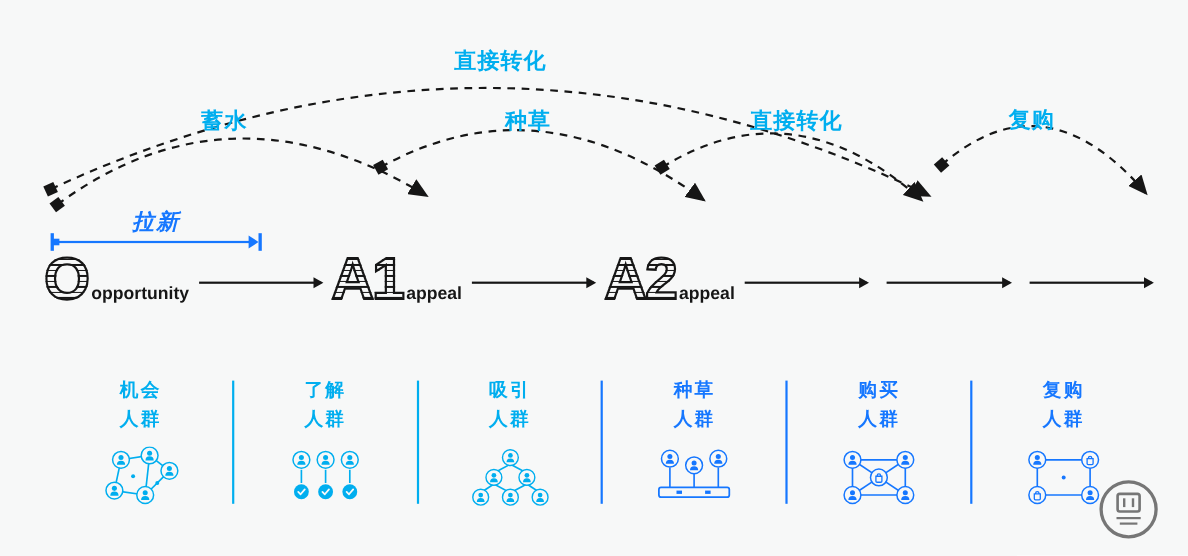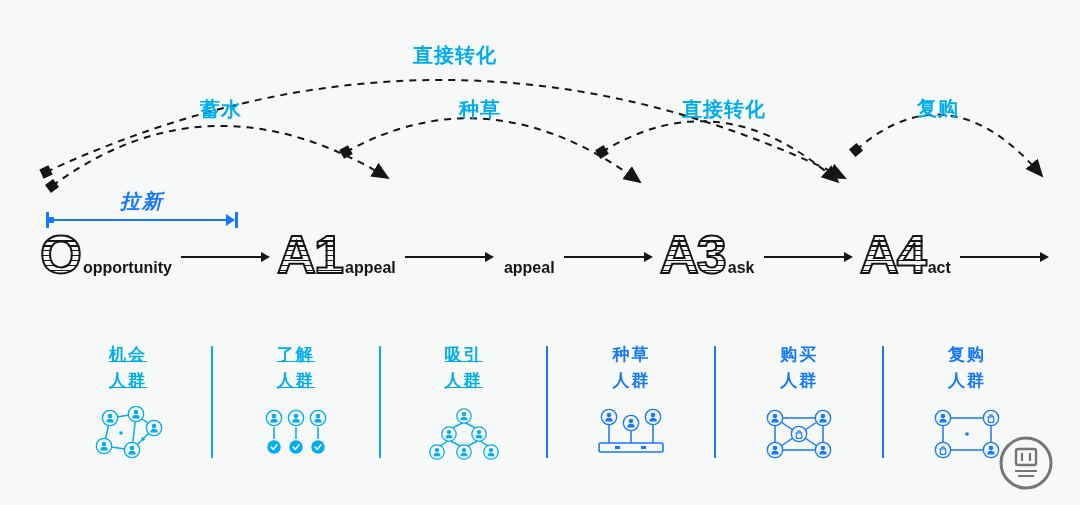--- a/index.html
+++ b/index.html
@@ -39,21 +39,21 @@
     -webkit-background-clip:text;background-clip:text;
   }
   .word{font-size:16px;font-weight:bold;color:var(--ink);margin-left:3px;}
   .axis-arrow{flex:1 1 34px;min-width:12px;height:2px;background:var(--ink);align-self:flex-end;margin:0 9px 21px 9px;position:relative;}
   .axis-arrow::after{content:"";position:absolute;right:-2px;top:-4px;border-left:9px solid var(--ink);border-top:5px solid transparent;border-bottom:5px solid transparent;}
 
   
   .groups{position:absolute;left:45px;right:30px;top:342px;display:flex;align-items:flex-start;}
   .group{flex:1 1 0;display:flex;flex-direction:column;align-items:center;}
   .group .gl{font-size:17px;font-weight:bold;line-height:26px;letter-spacing:2px;}
-  .group-cyan{color:var(--cyan);text-decoration:underline;}
+  .group-cyan{color:var(--cyan);}
   .group-blue{color:var(--blue);}
   .gicon{margin-top:12px;display:block;}
   .gdiv{flex:0 0 2px;width:2px;height:112px;margin-top:4px;}
   .gdiv-cyan{background:var(--cyan);}
   .gdiv-blue{background:var(--blue);}
 
   
   .watermark{position:absolute;right:26px;bottom:14px;opacity:.8;}
 </style>
 </head>
@@ -90,21 +90,21 @@
       </marker>
     </defs>
     <path d="M46 172 Q 450 -15 845 178" fill="none" stroke="#161616" stroke-width="2" stroke-dasharray="7 6" marker-start="url(#msq)" marker-end="url(#marr)"></path>
     <path d="M52 186 Q 210 70 388 178" fill="none" stroke="#161616" stroke-width="2" stroke-dasharray="7 6" marker-start="url(#msq)" marker-end="url(#marr)"></path>
     <path d="M346 152 Q 490 72 640 182" fill="none" stroke="#161616" stroke-width="2" stroke-dasharray="7 6" marker-start="url(#msq)" marker-end="url(#marr)"></path>
     <path d="M602 152 Q 722 78 838 182" fill="none" stroke="#161616" stroke-width="2" stroke-dasharray="7 6" marker-start="url(#msq)" marker-end="url(#marr)"></path>
     <path d="M856 150 Q 950 68 1042 176" fill="none" stroke="#161616" stroke-width="2" stroke-dasharray="7 6" marker-start="url(#msq)" marker-end="url(#marr)"></path>
   </svg>
 
   <div class="arc-label" style="left:455px;top:42px;">直接转化</div>
-  <div class="arc-label" style="left:221px;top:96px;">蓄水</div>
+  <div class="arc-label" style="left:204px;top:96px;">蓄水</div>
   <div class="arc-label" style="left:480px;top:96px;">种草</div>
   <div class="arc-label" style="left:724px;top:96px;">直接转化</div>
   <div class="arc-label" style="left:938px;top:95px;">复购</div>
 
   <div class="pullnew-label">拉新</div>
   <div class="pullnew-arrow">
     <div class="bar-l"></div>
     <div class="sq"></div>
     <div class="line"></div>
     <div class="head"></div>
@@ -116,32 +116,25 @@
       <span class="letter">O</span>
       <span class="word">opportunity</span>
     </span>
     <span class="axis-arrow"></span>
     <span class="stage">
       <span class="letter">A1</span>
       <span class="word">appeal</span>
     </span>
     <span class="axis-arrow"></span>
     <span class="stage">
+      <span class="letter">A2</span>
       <span class="word">appeal</span>
     </span>
     <span class="axis-arrow"></span>
-    <span class="stage">
-      <span class="letter">A3</span>
-      <span class="word">ask</span>
-    </span>
-    <span class="axis-arrow"></span>
-    <span class="stage">
-      <span class="letter">A4</span>
-      <span class="word">act</span>
-    </span>
+    <span class="axis-arrow"></span>
     <span class="axis-arrow"></span>
   </div>
 
   <div class="groups">
 
     <div class="group group-cyan">
       <span class="gl">机会</span>
       <span class="gl">人群</span>
       <svg class="gicon" width="84" height="58" viewBox="0 0 84 58">
         <g stroke="currentColor" stroke-width="1.5">

